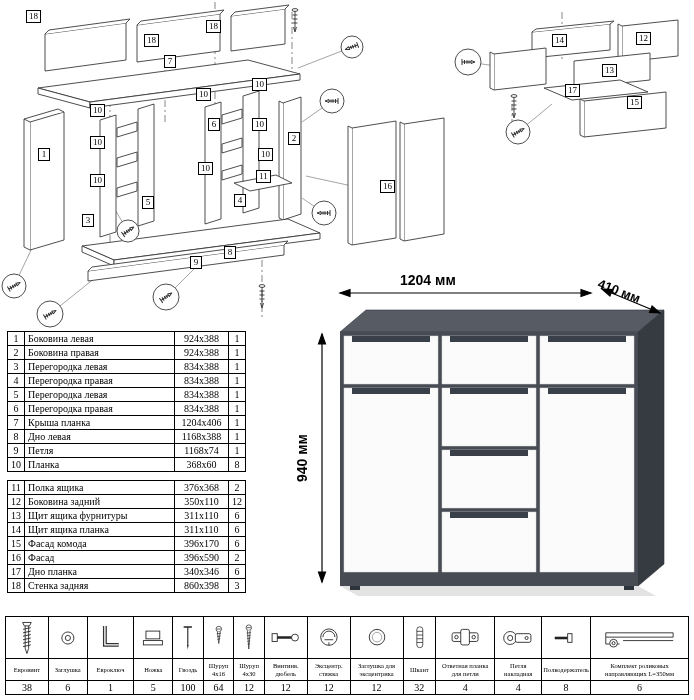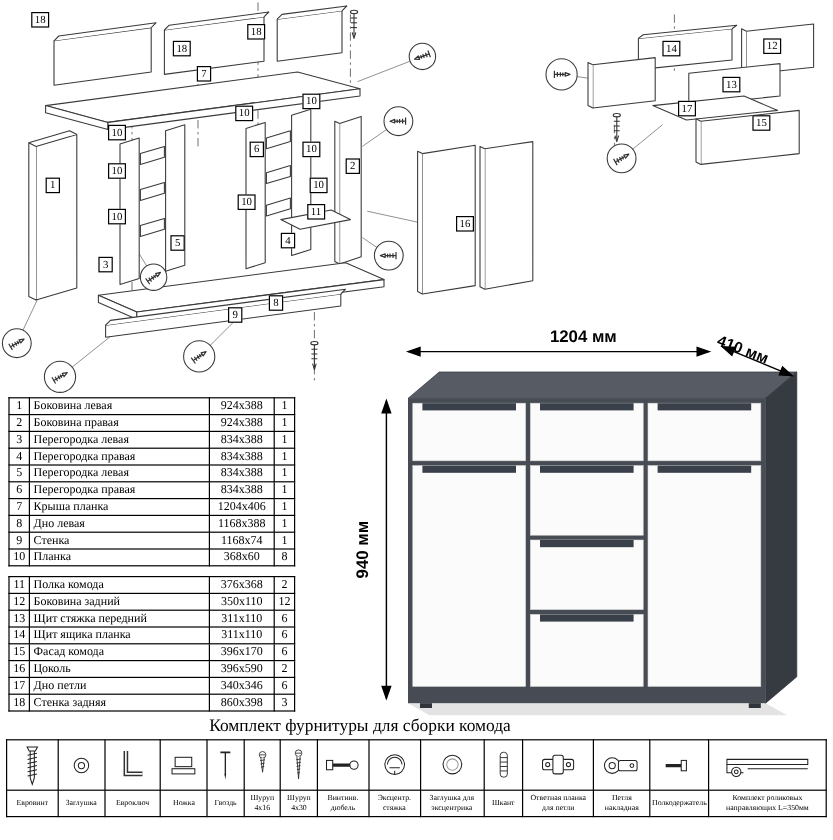--- a/index.html
+++ b/index.html
@@ -23,21 +23,21 @@
   
   .hw-title{position:absolute;top:597px;left:0;width:600px;text-align:center;font-size:14.5px}
   .hw{position:absolute;top:616px;left:5px;width:684px;border-collapse:collapse;table-layout:fixed;background:#fff}
   .hw td{border:1px solid #000;text-align:center;vertical-align:middle;overflow:hidden}
   .hw .icon-row td{height:42px;padding:1px}
   .hw .name-row td{height:22px;font-size:6.5px;line-height:7.5px;padding:0 1px;word-wrap:break-word}
   .hw .qty-row td{height:14px;font-size:10px;line-height:12px}
   .hwicon{width:100%;height:38px;display:block}
   
   .dim{position:absolute;font-family:"Liberation Sans",sans-serif;font-weight:bold;font-size:14px;color:#000}
-  .dim-w{left:384px;top:272px;width:130px;text-align:right}
+  .dim-w{left:400px;top:272px;width:130px;text-align:left}
   .dim-d{left:601px;top:276px;font-size:13px;transform:rotate(21deg);transform-origin:left top}
   .dim-h{left:262px;top:450px;width:80px;text-align:center;transform:rotate(-90deg)}
   .hidden-defs{position:absolute;width:0;height:0;overflow:hidden}
 </style>
 </head>
 <body>
 
 <div class="canvas">
 
   <svg class="hidden-defs" aria-hidden="true">
@@ -413,86 +413,85 @@
           <td>1</td>
         </tr>
         <tr>
           <td>8</td>
           <td>Дно левая</td>
           <td>1168x388</td>
           <td>1</td>
         </tr>
         <tr>
           <td>9</td>
-          <td>Стенка</td>
+          <td>Петля</td>
           <td>1168x74</td>
           <td>1</td>
         </tr>
         <tr>
           <td>10</td>
           <td>Планка</td>
           <td>368x60</td>
           <td>8</td>
         </tr>
       </tbody>
   </table>
   <table class="parts" id="parts-2">
     <tbody id="parts-body-2">
         <tr>
           <td>11</td>
-          <td>Полка комода</td>
+          <td>Полка ящика</td>
           <td>376x368</td>
           <td>2</td>
         </tr>
         <tr>
           <td>12</td>
           <td>Боковина задний</td>
           <td>350x110</td>
           <td>12</td>
         </tr>
         <tr>
           <td>13</td>
-          <td>Щит стяжка передний</td>
+          <td>Щит ящика фурнитуры</td>
           <td>311x110</td>
           <td>6</td>
         </tr>
         <tr>
           <td>14</td>
           <td>Щит ящика планка</td>
           <td>311x110</td>
           <td>6</td>
         </tr>
         <tr>
           <td>15</td>
           <td>Фасад комода</td>
           <td>396x170</td>
           <td>6</td>
         </tr>
         <tr>
           <td>16</td>
-          <td>Цоколь</td>
+          <td>Фасад</td>
           <td>396x590</td>
           <td>2</td>
         </tr>
         <tr>
           <td>17</td>
-          <td>Дно петли</td>
+          <td>Дно планка</td>
           <td>340x346</td>
           <td>6</td>
         </tr>
         <tr>
           <td>18</td>
           <td>Стенка задняя</td>
           <td>860x398</td>
           <td>3</td>
         </tr>
       </tbody>
   </table>
 
-  <div class="hw-title">Комплект фурнитуры для сборки комода</div>
   <table class="hw">
     <tbody>
       <tr class="icon-row" id="hw-icons">
           <td style="width: 42px;">
             <svg class="hwicon">
               <use href="#euro-screw-icon" width="100%" height="100%"></use>
             </svg>
           </td>
           <td style="width: 38px;">
             <svg class="hwicon">
@@ -575,16 +574,33 @@
           <td>Шуруп 4x30</td>
           <td>Винтинв. дюбель</td>
           <td>Эксцентр. стяжка</td>
           <td>Заглушка для эксцентрика</td>
           <td>Шкант</td>
           <td>Ответная планка для петли</td>
           <td>Петля накладная</td>
           <td>Полкодержатель</td>
           <td>Комплект роликовых направляющих L=350мм</td>
         </tr>
+      <tr class="qty-row" id="hw-qtys">
+          <td>38</td>
+          <td>6</td>
+          <td>1</td>
+          <td>5</td>
+          <td>100</td>
+          <td>64</td>
+          <td>12</td>
+          <td>12</td>
+          <td>12</td>
+          <td>12</td>
+          <td>32</td>
+          <td>4</td>
+          <td>4</td>
+          <td>8</td>
+          <td>6</td>
+        </tr>
     </tbody>
   </table>
 
 </div>
 
 </body></html>

